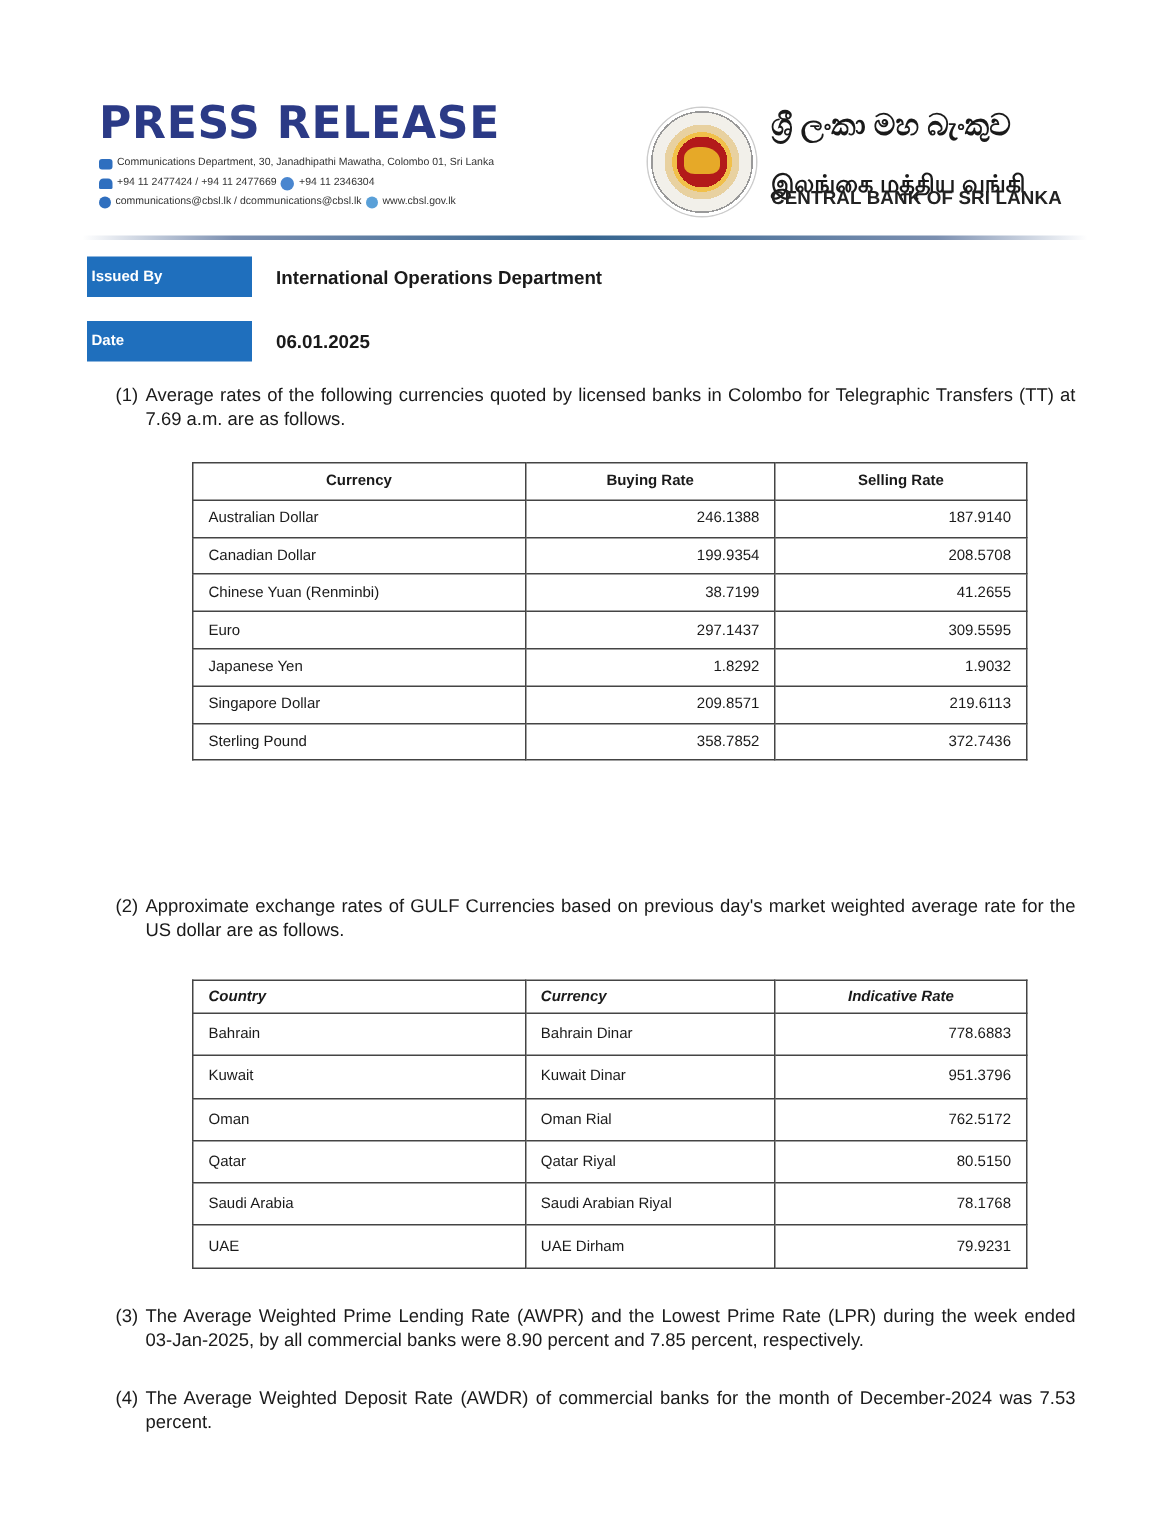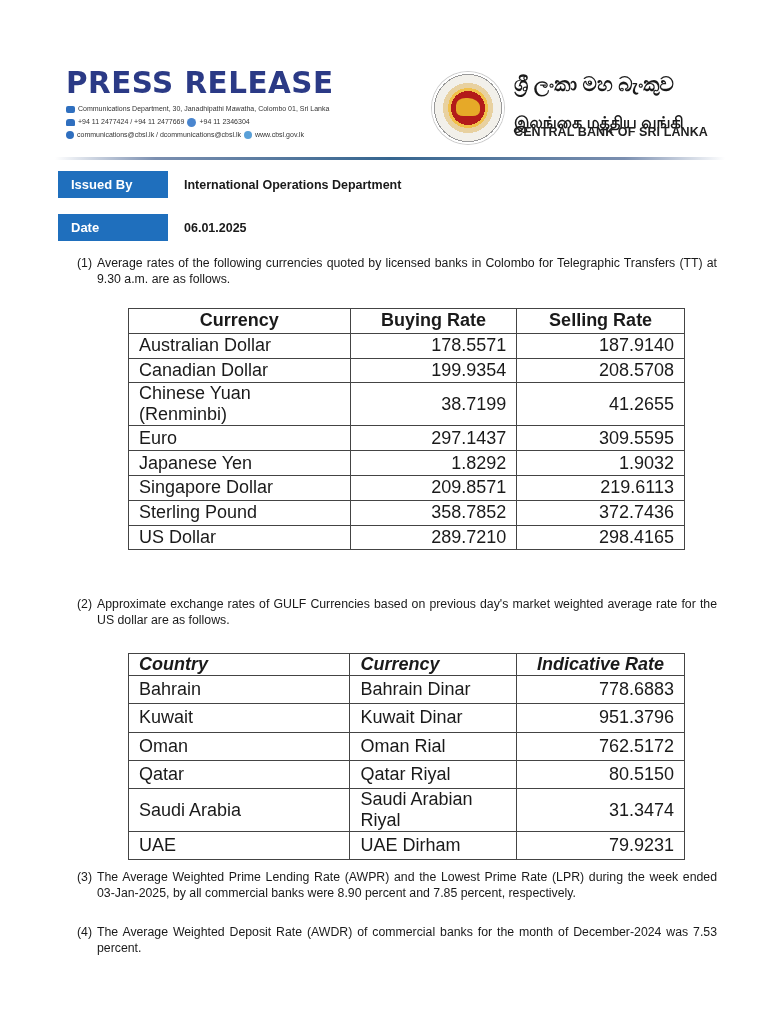--- a/index.html
+++ b/index.html
@@ -127,24 +127,24 @@
       align-items: center;
     }
     .meta-row.r1 { top: 171px; }
     .meta-row.r2 { top: 214px; }
     .meta-label {
       width: 110px;
       height: 27px;
       background: #1f6fbd;
       color: #fff;
       font-weight: bold;
-      font-size: 13px;
+      font-size: 10px;
       display: flex;
       align-items: center;
-      padding-left: 13px;
+      padding-left: 3px;
       box-sizing: border-box;
     }
     .meta-value {
       margin-left: 4px;
       font-weight: bold;
       font-size: 12.5px;
       color: #1a1a1a;
       padding-left: 12px;
     }
 
@@ -168,21 +168,21 @@
     }
     .para.p1 { top: 255px; }
     .para.p2 { top: 596px; }
     .para.p3 { top: 869px; }
     .para.p4 { top: 924px; }
 
     table.rates {
       position: absolute;
       left: 128px;
       border-collapse: collapse;
-      font-size: 18px;
+      font-size: 10px;
       color: #1a1a1a;
     }
     table.rates td, table.rates th {
       border: 1.5px solid #444;
       height: 24.8px;
       padding: 0 10px;
       box-sizing: border-box;
     }
     table.rates th {
       font-weight: bold;
@@ -242,40 +242,40 @@
   <div class="meta-label">Issued By</div>
   <div class="meta-value">International Operations Department</div>
 </div>
 <div class="meta-row r2">
   <div class="meta-label">Date</div>
   <div class="meta-value">06.01.2025</div>
 </div>
 
 <div class="para p1">
   <span class="num">(1)</span>
-  <span class="txt">Average rates of the following currencies quoted by licensed banks in Colombo for Telegraphic Transfers (TT) at 9.30 a.m. are as follows.</span>
+  <span class="txt">Average rates of the following currencies quoted by licensed banks in Colombo for Telegraphic Transfers (TT) at 7.69 a.m. are as follows.</span>
 </div>
 
 <table class="rates t1">
   <colgroup>
       <col class="c1">
       <col class="c2">
       <col class="c3">
     </colgroup>
   <thead>
     <tr>
       <th class="h1">Currency</th>
       <th class="h2">Buying Rate</th>
       <th class="h3">Selling Rate</th>
     </tr>
   </thead>
   <tbody id="tt-body">
       <tr>
         <td>Australian Dollar</td>
-        <td class="num">178.5571</td>
+        <td class="num">246.1388</td>
         <td class="num">187.9140</td>
       </tr>
       <tr>
         <td>Canadian Dollar</td>
         <td class="num">199.9354</td>
         <td class="num">208.5708</td>
       </tr>
       <tr>
         <td>Chinese Yuan (Renminbi)</td>
         <td class="num">38.7199</td>
@@ -293,25 +293,20 @@
       </tr>
       <tr>
         <td>Singapore Dollar</td>
         <td class="num">209.8571</td>
         <td class="num">219.6113</td>
       </tr>
       <tr>
         <td>Sterling Pound</td>
         <td class="num">358.7852</td>
         <td class="num">372.7436</td>
-      </tr>
-      <tr>
-        <td>US Dollar</td>
-        <td class="num">289.7210</td>
-        <td class="num">298.4165</td>
       </tr>
     </tbody>
 </table>
 
 <div class="para p2">
   <span class="num">(2)</span>
   <span class="txt">Approximate exchange rates of GULF Currencies based on previous day's market weighted average rate for the US dollar are as follows.</span>
 </div>
 
 <table class="rates t2">
@@ -344,21 +339,21 @@
         <td class="num">762.5172</td>
       </tr>
       <tr>
         <td>Qatar</td>
         <td>Qatar Riyal</td>
         <td class="num">80.5150</td>
       </tr>
       <tr>
         <td>Saudi Arabia</td>
         <td>Saudi Arabian Riyal</td>
-        <td class="num">31.3474</td>
+        <td class="num">78.1768</td>
       </tr>
       <tr>
         <td>UAE</td>
         <td>UAE Dirham</td>
         <td class="num">79.9231</td>
       </tr>
     </tbody>
 </table>
 
 <div class="para p3">

